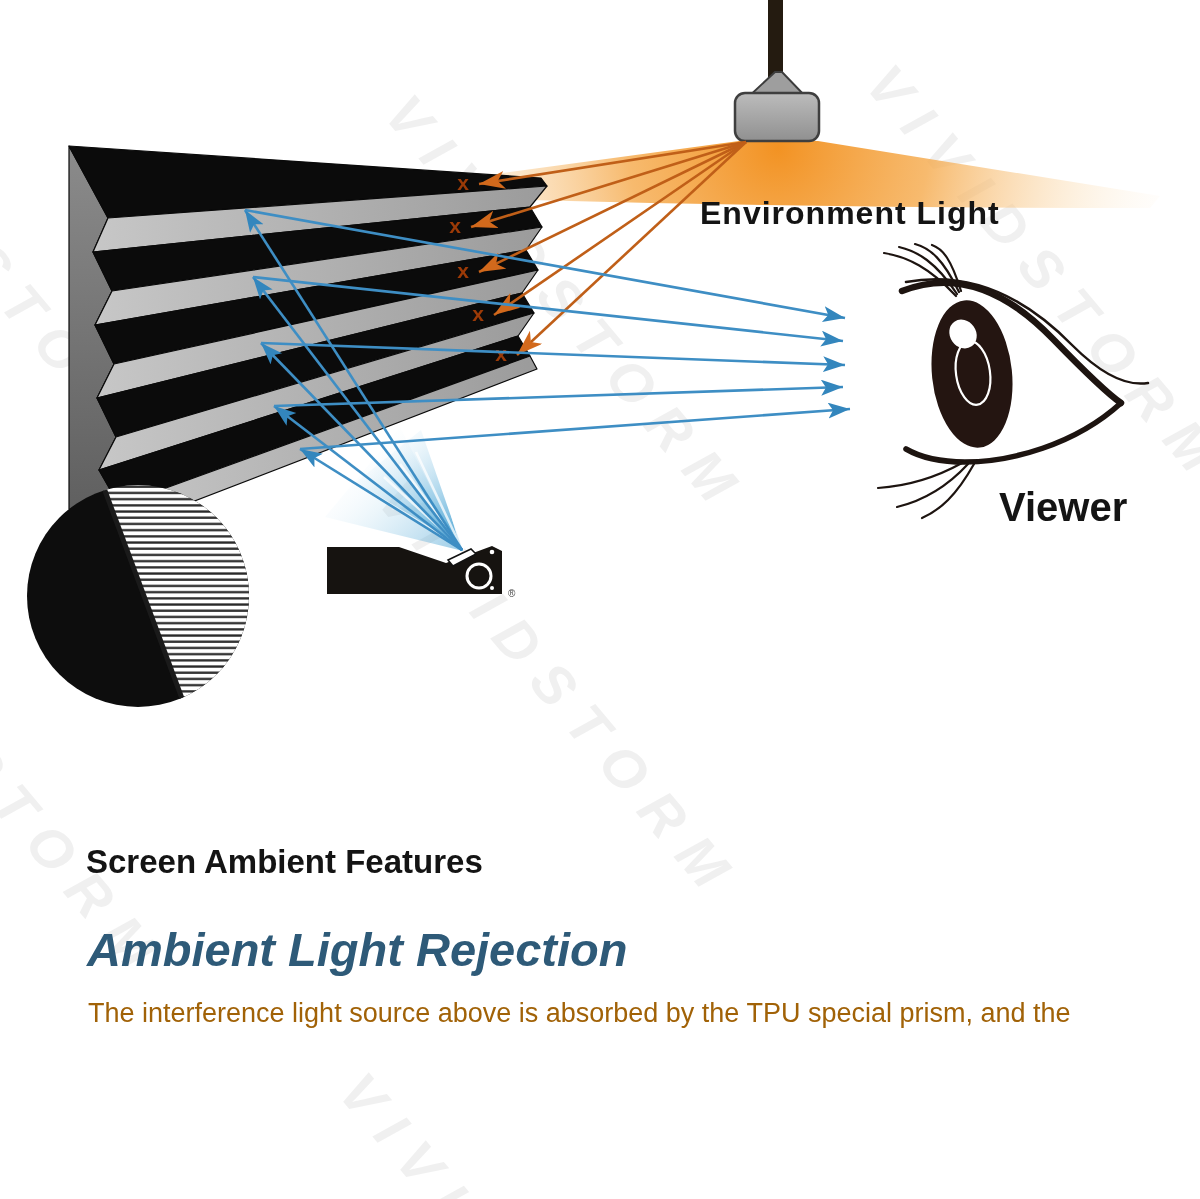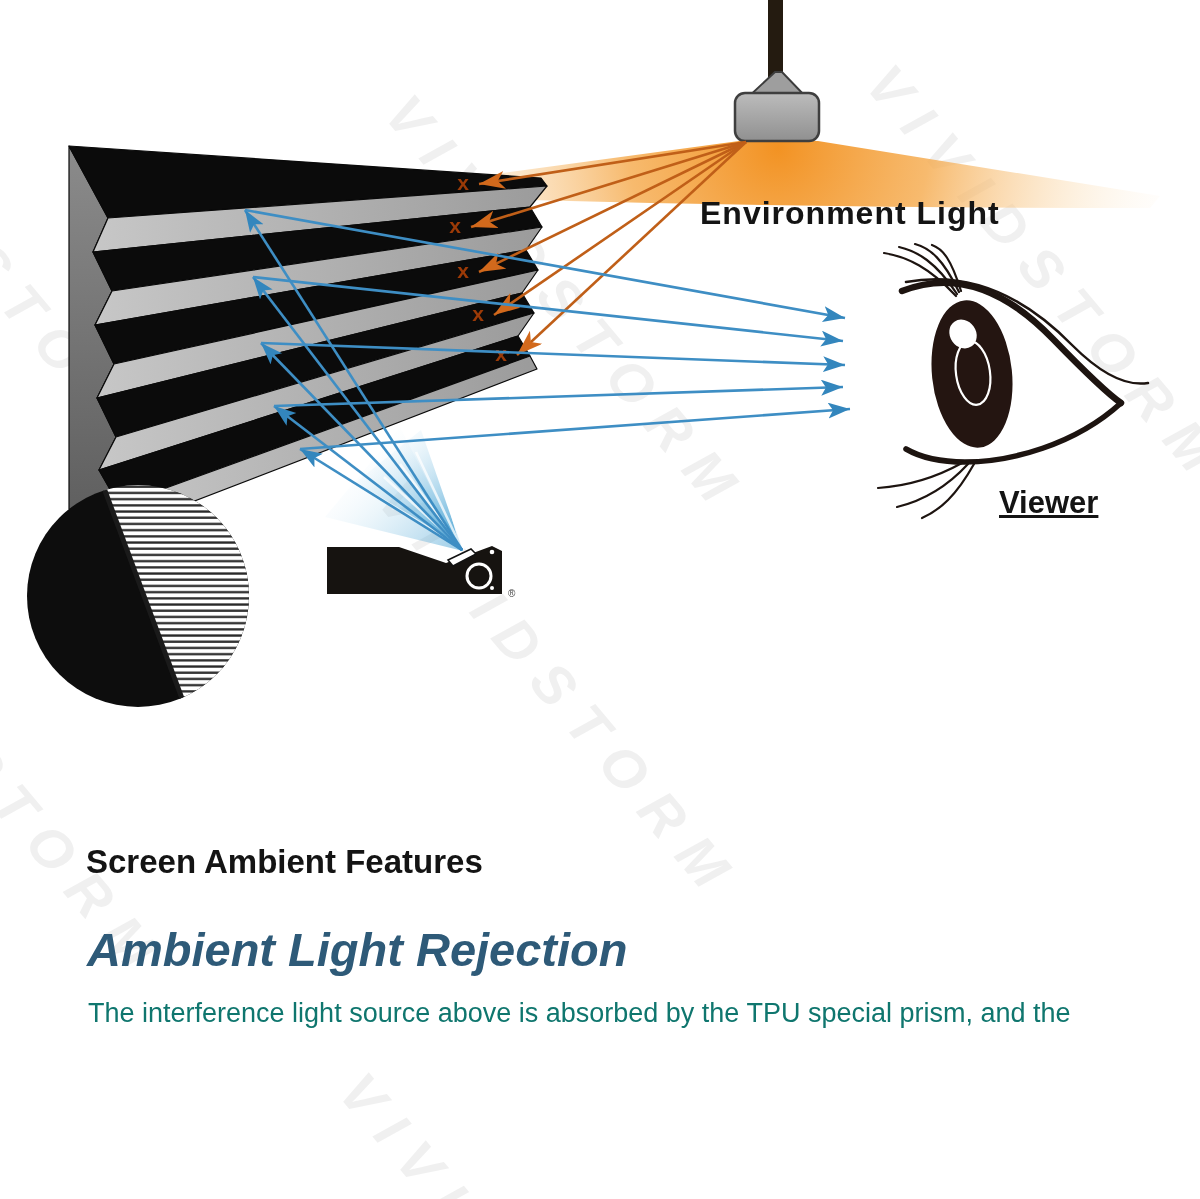--- a/index.html
+++ b/index.html
@@ -4,25 +4,25 @@
 <style>
   html,body{margin:0;padding:0;background:#fff;}
   .canvas{position:relative;width:1200px;height:1199px;background:#fff;overflow:hidden;
           font-family:"Liberation Sans",sans-serif;}
   .wm{position:absolute;z-index:1;white-space:nowrap;font-style:italic;font-weight:700;
       font-size:56px;letter-spacing:18px;color:rgba(70,70,70,0.08);
       transform:rotate(50deg);transform-origin:0 0;}
   svg.diag{position:absolute;left:0;top:0;z-index:2;}
   .lbl{position:absolute;z-index:3;font-weight:700;color:#141414;text-align:right;}
   .lbl-env{left:700px;top:195px;font-size:32px;letter-spacing:1px;}
-  .lbl-viewer{left:999px;top:485px;font-size:31px;text-decoration:underline;}
+  .lbl-viewer{left:999px;top:485px;font-size:40px;}
   .lbl-proj{left:282px;top:603px;font-size:33px;letter-spacing:.5px;}
   .lbl-features{left:86px;top:843px;font-size:33px;}
   .lbl-alr{left:87px;top:922px;font-size:47px;font-style:italic;color:#2e5a78;}
-  .body-text{position:absolute;z-index:3;left:88px;top:992px;font-size:27px;color:#0f766e;
+  .body-text{position:absolute;z-index:3;left:88px;top:992px;font-size:27px;color:#a16207;
              line-height:43px;font-weight:400;}
 </style>
 </head>
 <body>
 
 <div class="canvas">
 
   <div class="wm" style="left:-150px;top:48px">VIVIDSTORM</div>
   <div class="wm" style="left:422px;top:82px">VIVIDSTORM</div>
   <div class="wm" style="left:903px;top:52px">VIVIDSTORM</div>

